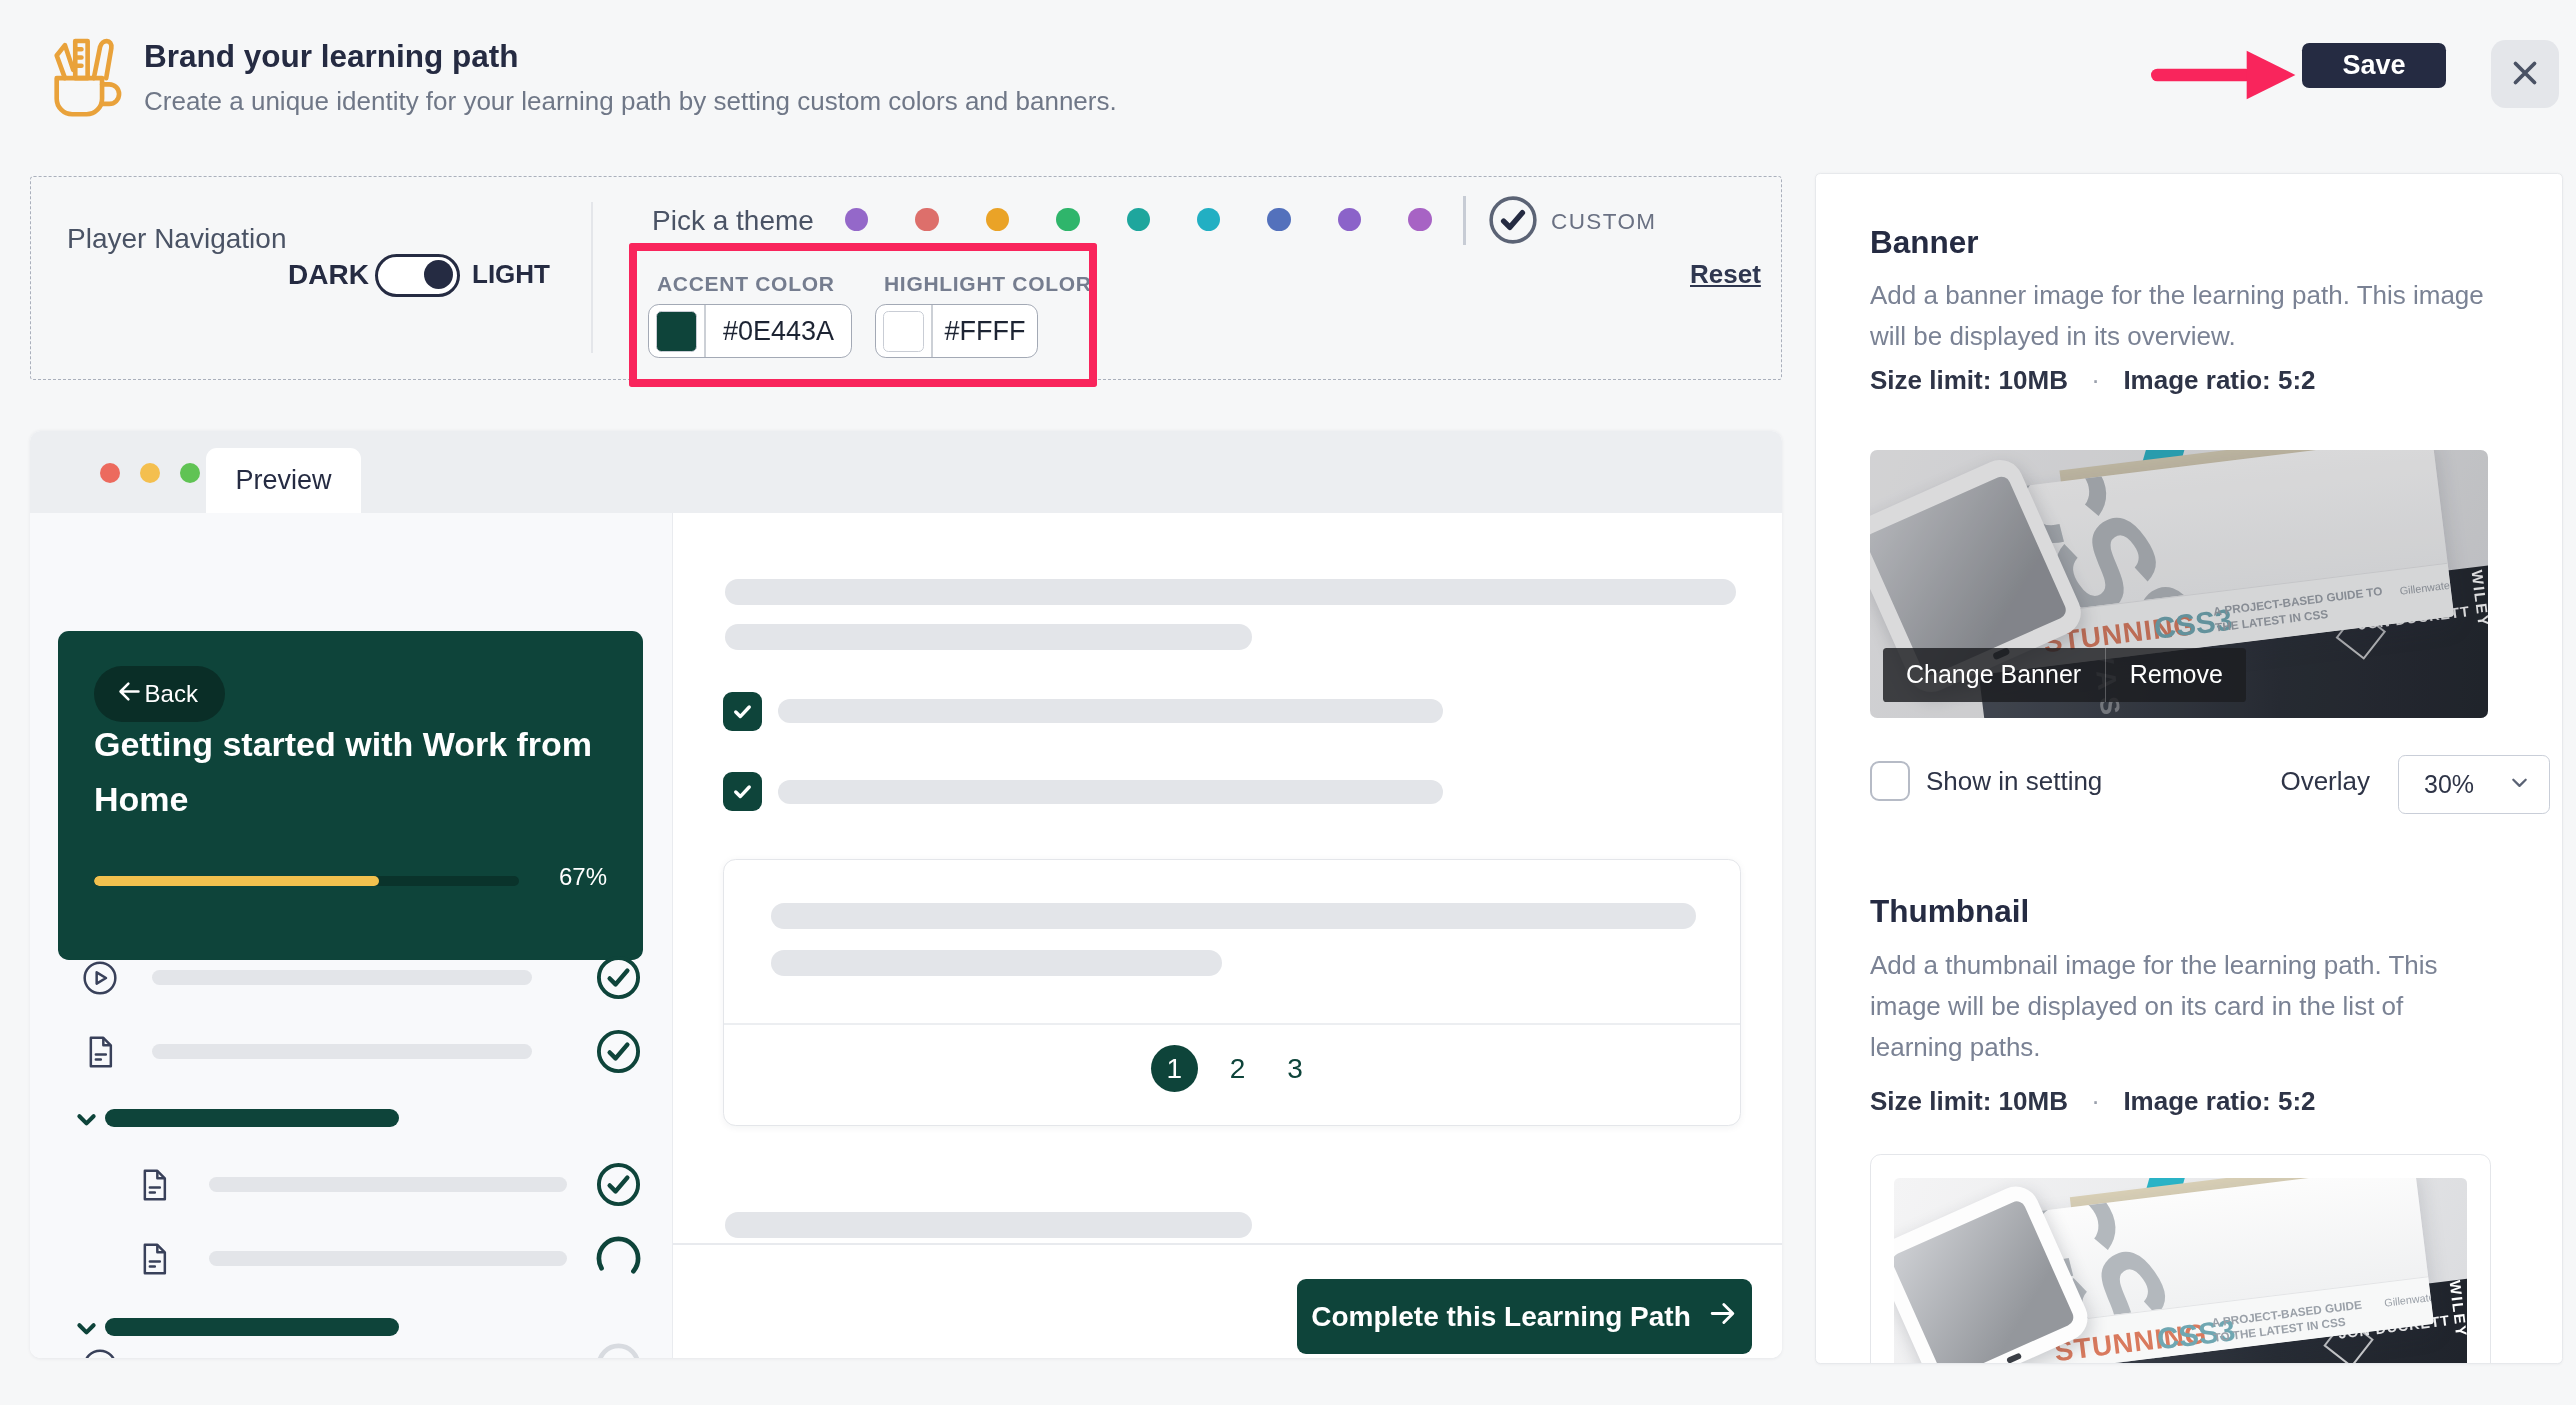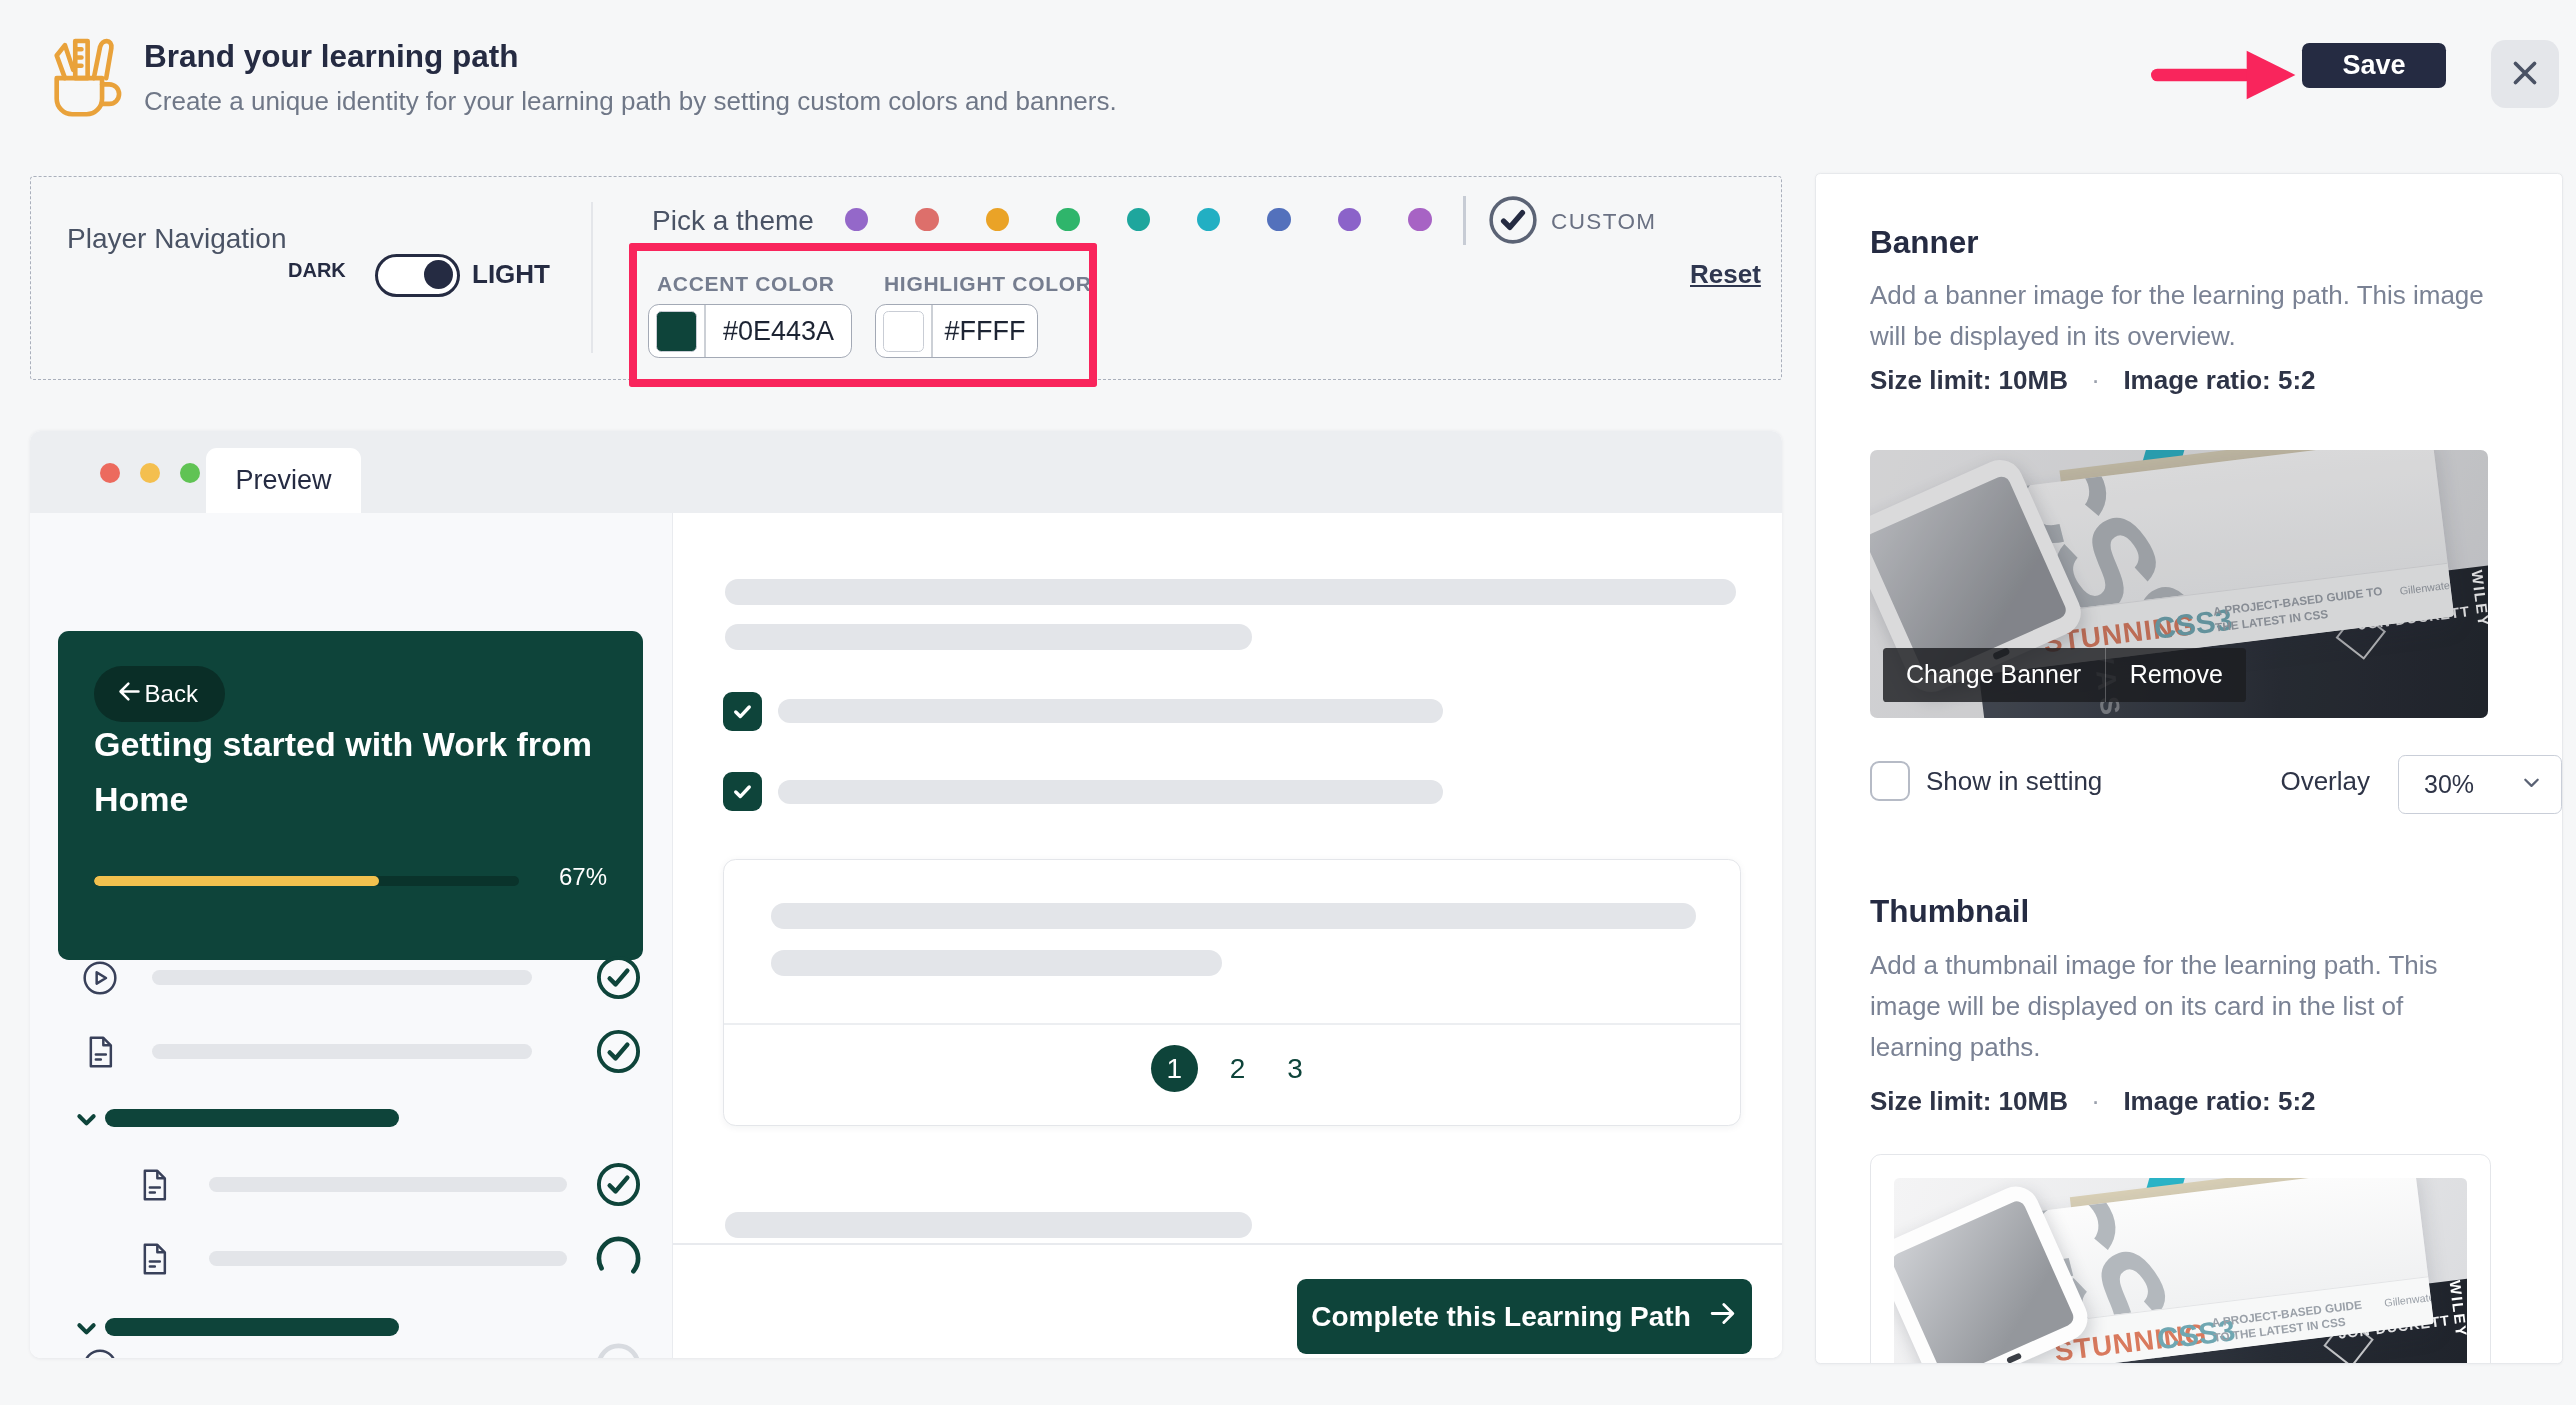--- a/index.html
+++ b/index.html
@@ -13,21 +13,21 @@
   .hdr-sub { position:absolute; left:144px; top:86px; font-size:26px; color:#6f7787; }
   .save-arrow { position:absolute; left:2151px; top:47px; width:148px; height:56px; }
   .save-btn { position:absolute; left:2302px; top:43px; width:144px; height:45px; background:#252b42; border:none;
               border-radius:7.2px; color:#fff; font-size:27px; font-weight:600; font-family:inherit; cursor:pointer; }
   .close-btn { position:absolute; left:2491px; top:40px; width:68px; height:68px; background:#e4e6ea; border:none;
                border-radius:14.4px; cursor:pointer; display:flex; align-items:center; justify-content:center; }
 
   
   .theme-box { position:absolute; left:30px; top:176px; width:1752px; height:204px; border:1.8px dashed #aab0bc; border-radius:3.6px; }
   .pn-label { position:absolute; left:67px; top:218px; width:225px; font-size:28px; line-height:41px; color:#4a5365; }
-  .tgl-dark { position:absolute; left:288px; top:259px; font-size:20px; font-weight:700; color:#252b42; }
+  .tgl-dark { position:absolute; left:288px; top:259px; font-size:28px; font-weight:700; color:#252b42; }
   .toggle { position:absolute; left:375px; top:254px; width:85px; height:43px; border:3.6px solid #252b42; border-radius:23.4px; background:#fff; cursor:pointer; }
   .toggle .knob { position:absolute; right:3.6px; top:2.7px; width:29px; height:29px; border-radius:50%; background:#252b42; }
   .tgl-light { position:absolute; left:472px; top:259px; font-size:26px; font-weight:700; color:#252b42; }
   .v-div { position:absolute; left:591px; top:202px; width:1.8px; height:151px; background:#e4e6ea; }
   .pick-label { position:absolute; left:652px; top:205px; font-size:28px; color:#4a5365; }
   .dots { position:absolute; left:845px; top:208px; display:flex; gap:47px; }
   .dot { width:23.4px; height:23.4px; border-radius:50%; cursor:pointer; }
   .pipe { position:absolute; left:1463px; top:196px; width:2.7px; height:49px; background:#c7ccd5; }
   .custom-chk { position:absolute; left:1488px; top:195px; width:50px; height:50px; cursor:pointer; }
   .custom-label { position:absolute; left:1551px; top:209px; font-size:22.5px; letter-spacing:1.4px; color:#6a7183; }
@@ -85,21 +85,21 @@
   .size-dot { color:#9aa0ac; font-weight:400; }
   .rp-banner-sizes { top:191px; }
   .banner-img { position:absolute; left:54px; top:276px; width:618px; height:268px; border-radius:7.2px; overflow:hidden; }
   .img-actions { position:absolute; left:12.6px; bottom:16px; display:flex; background:rgba(28,29,33,.82); border-radius:3.6px; overflow:hidden; }
   .img-actions button { background:transparent; border:none; color:#fff; font-size:25px; font-family:inherit; padding:12.6px 23.4px; cursor:pointer; }
   .img-actions .div { width:1.8px; background:rgba(255,255,255,.25); }
   .sis-row { position:absolute; left:54px; top:587px; width:639px; height:43px; }
   .sis-box { position:absolute; left:0; top:0; width:40px; height:40px; border:2.7px solid #b6bbc6; border-radius:9px; background:#fff; cursor:pointer; }
   .sis-label { position:absolute; left:56px; top:5.4px; font-size:26px; color:#2e3447; }
   .ov-label { position:absolute; left:365px; top:5.4px; width:135px; text-align:right; font-size:26px; color:#2e3447; }
-  .ov-select { position:absolute; left:528px; top:-6.3px; width:164px; height:59px; border:1.8px solid #c9ced8; border-radius:7.2px; background:#fff;
+  .ov-select { position:absolute; left:528px; top:-6.3px; width:152px; height:59px; border:1.8px solid #c9ced8; border-radius:7.2px; background:#fff;
                display:flex; align-items:center; justify-content:space-between; padding:0 16px 0 25px; cursor:pointer;gap:12px; }
   .ov-val { font-size:25px; color:#2e3447; }
   .rp-thumb-title { position:absolute; left:54px; top:719px; }
   .rp-thumb-desc { position:absolute; left:54px; top:771px; width:630px; font-size:26px; line-height:41px; color:#7a8294; }
   .rp-thumb-sizes { top:912px; }
   .thumb-card { position:absolute; left:54px; top:980px; width:621px; height:270px; background:#fff; border:1.8px solid #e4e6ea; border-radius:10.8px; padding:23.4px; }
   .thumb-img { width:100%; height:236px; border-radius:5.4px; overflow:hidden; position:relative; }
 
   
   .photo { position:absolute; inset:0; background:linear-gradient(115deg,#f4f4f5 0%,#e7e8ea 55%,#d9dadd 100%); overflow:hidden; }

